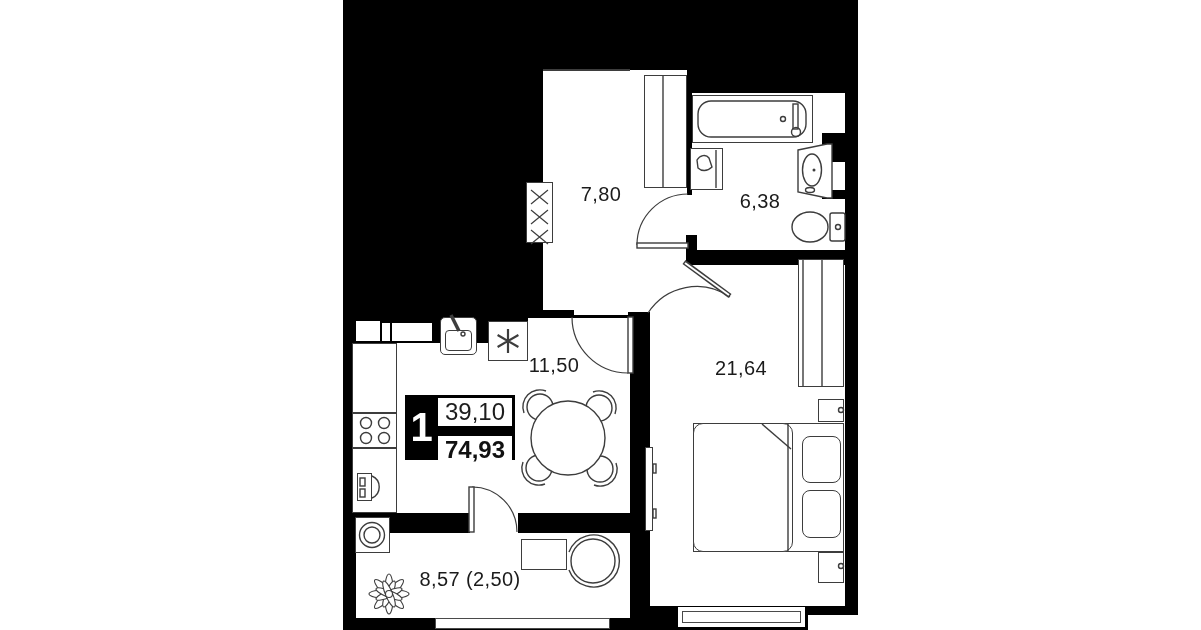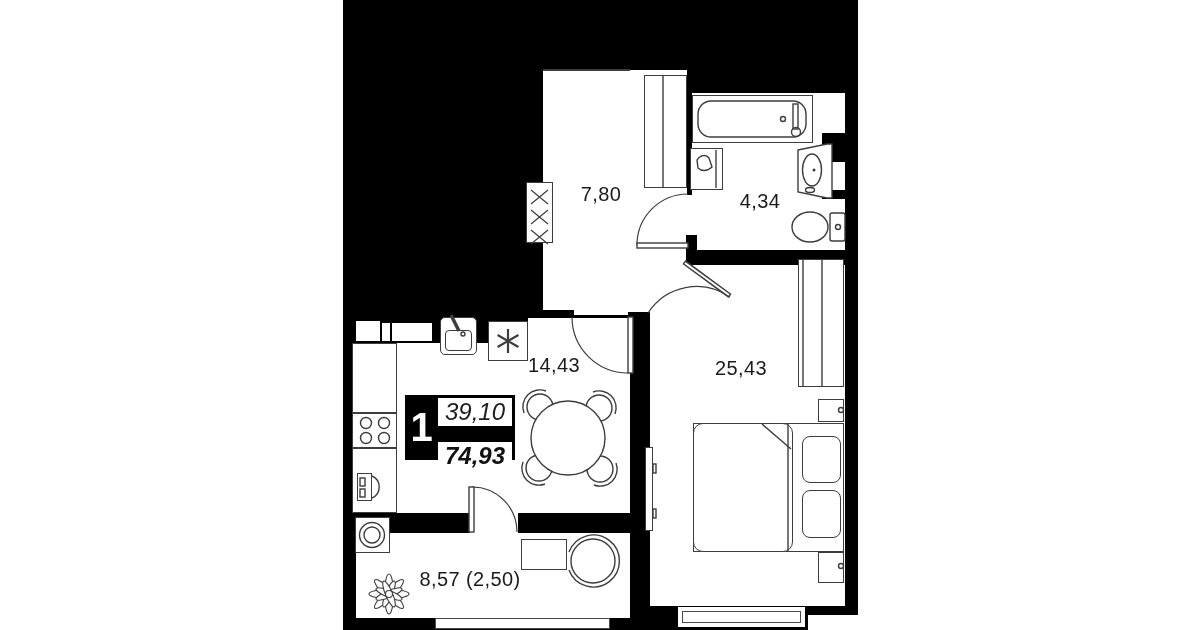--- a/index.html
+++ b/index.html
@@ -11,21 +11,21 @@
   .f{position:absolute;background:#ffffff;border:1.5px solid #3d3d3d;box-sizing:border-box;}
   .thin{position:absolute;background:#3d3d3d;}
   .lbl{position:absolute;transform:translate(-50%,-50%);font-size:20px;color:#1b1b1b;
        letter-spacing:.4px;white-space:nowrap;}
   svg.overlay{position:absolute;left:0;top:0;pointer-events:none;}
   
   .badge{position:absolute;left:405px;top:395px;width:110px;height:65px;background:#000;
          display:flex;box-sizing:border-box;padding:3px 3px 3px 0;}
   .badge-n{width:33px;display:flex;align-items:center;justify-content:center;
            color:#fff;font-size:40px;font-weight:700;}
-  .badge-r{flex:1;display:flex;flex-direction:column;gap:16px;font-style:italic;}
+  .badge-r{flex:1;display:flex;flex-direction:column;gap:10px;}
   .badge-c{flex:1;background:#fff;display:flex;align-items:center;justify-content:center;
            font-size:24px;color:#1d1d1d;}
   .badge-c.total{font-weight:700;color:#111;}
 </style>
 </head>
 <body>
 
 <div id="stage">
 
   <div class="b" style="left:343px;top:0;width:515px;height:630px;"></div>
@@ -206,23 +206,23 @@
       <ellipse rx="3.5" ry="14" fill="#ffffff" transform="rotate(157.5)"></ellipse>
       <circle r="3.5" fill="#ffffff"></circle>
     </g>
     <g>
       <circle cx="593" cy="561" r="22" fill="#ffffff"></circle>
       <path d="M569,552 A26,26 0 1 1 569,570"></path>
     </g>
   </svg>
 
   <span class="lbl" style="left:601px;top:194px;">7,80</span>
-  <span class="lbl" style="left:760px;top:201px;">4,34</span>
-  <span class="lbl" style="left:554px;top:365px;">14,43</span>
-  <span class="lbl" style="left:741px;top:368px;">25,43</span>
+  <span class="lbl" style="left:760px;top:201px;">6,38</span>
+  <span class="lbl" style="left:554px;top:365px;">11,50</span>
+  <span class="lbl" style="left:741px;top:368px;">21,64</span>
   <span class="lbl" style="left:470px;top:579px;">8,57 (2,50)</span>
 
   <div class="badge">
     <div class="badge-n">1</div>
     <div class="badge-r">
       <div class="badge-c">39,10</div>
       <div class="badge-c total">74,93</div>
     </div>
   </div>
 

